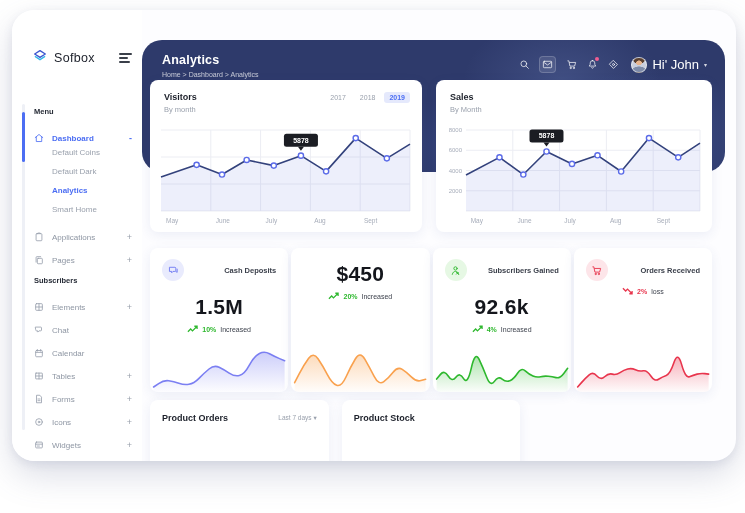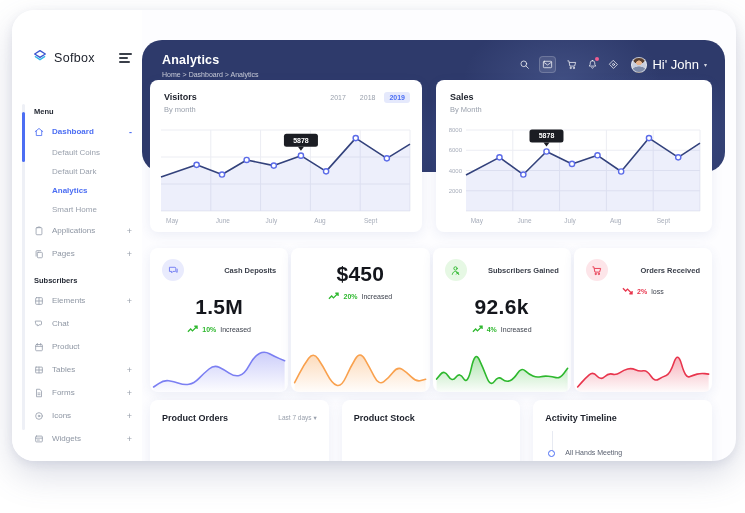--- a/index.html
+++ b/index.html
@@ -10,21 +10,21 @@
   .sidebar { position:absolute; left:0; top:0; width:130px; height:100%; background:#fff; z-index:5; }
   .logo-row { display:flex; align-items:center; gap:6px; padding:38px 10px 0 20px; }
   .logo-text { font-size:12.5px; font-weight:normal; color:#20242e; letter-spacing:.3px; flex:1; }
   .burger { width:13px; cursor:pointer; }
   .burger span { display:block; height:1.6px; background:#3a3f49; margin:2.4px 0; border-radius:2px; }
   .burger span:nth-child(2){ width:9px; } .burger span:nth-child(3){ width:11px; }
   .scrolltrack { position:absolute; left:10px; top:94px; width:3px; height:326px; background:#eef0f6; border-radius:2px; }
   .scrollthumb { position:absolute; left:0; top:8px; width:3px; height:50px; border-radius:2px; }
   .nav { position:absolute; left:0; top:86px; width:100%; }
   .nav-section { height:18px; margin-top:6px; padding-left:22px; font-size:7.5px; font-weight:bold; color:#262b36; display:flex; align-items:center; }
-  .nav-item { height:23px; display:flex; align-items:center; gap:8px; padding:0 10px 0 22px; font-size:8px; color:#8e96a3; cursor:pointer; }
+  .nav-item { height:23px; display:flex; align-items:flex-end; gap:8px; padding:0 10px 0 22px; font-size:8px; color:#8e96a3; cursor:pointer; }
   .nav-item .nicon { width:10px; height:10px; flex:0 0 auto; display:flex; }
   .nav-item .nicon svg { width:10px; height:10px; }
   .nav-item .nlabel { flex:1; }
   .nav-item .nsuffix { font-size:9px; color:#9aa1ad; }
   .nav-sub { height:19px; display:flex; align-items:center; padding-left:40px; font-size:8px; color:#9aa1ad; cursor:pointer; }
   .nav-item.active, .nav-sub.active, .nav-item.active .nsuffix { color:var(--accent); font-weight:bold; }
   
   .hero { position:absolute; left:130px; top:30px; width:583px; height:132px; border-radius:20px;
           background:radial-gradient(140px 90px at 72% 30%, rgba(120,140,200,.25), rgba(120,140,200,0) 70%),
                      radial-gradient(180px 100px at 88% 75%, rgba(90,110,180,.30), rgba(90,110,180,0) 70%),
@@ -208,21 +208,21 @@
           <span class="nlabel">Chat</span>
           <span class="nsuffix"></span>
         </div>
         <div class="nav-item">
           <span class="nicon">
             <svg viewBox="0 0 24 24" fill="none" stroke="#99a0ad" stroke-width="2" stroke-linecap="round" stroke-linejoin="round">
               <rect x="4" y="6" width="16" height="15" rx="2"></rect>
               <path d="M4 10.5 H20 M8 3.5 V7.5 M16 3.5 V7.5"></path>
             </svg>
           </span>
-          <span class="nlabel">Product</span>
+          <span class="nlabel">Calendar</span>
           <span class="nsuffix"></span>
         </div>
         <div class="nav-item">
           <span class="nicon">
             <svg viewBox="0 0 24 24" fill="none" stroke="#99a0ad" stroke-width="2" stroke-linecap="round" stroke-linejoin="round">
               <rect x="4" y="5" width="16" height="14" rx="1"></rect>
               <path d="M4 12 H20 M12 5 V19"></path>
             </svg>
           </span>
           <span class="nlabel">Tables</span>
@@ -482,25 +482,15 @@
           <span>▾</span>
         </div>
       </div>
 
     </div>
     <div class="b-card">
       <div class="b-head">
         <div class="card-title">Product Stock</div>
       </div>
     </div>
-    <div class="b-card">
-      <div class="b-head">
-        <div class="card-title">Activity Timeline</div>
-      </div>
-      <div class="timeline">
-        <div class="tl-line"></div>
-        <div class="tl-dot"></div>
-        <div class="tl-label">All Hands Meeting</div>
-      </div>
-    </div>
   </div>
 
 </div>
 
 </body></html>

